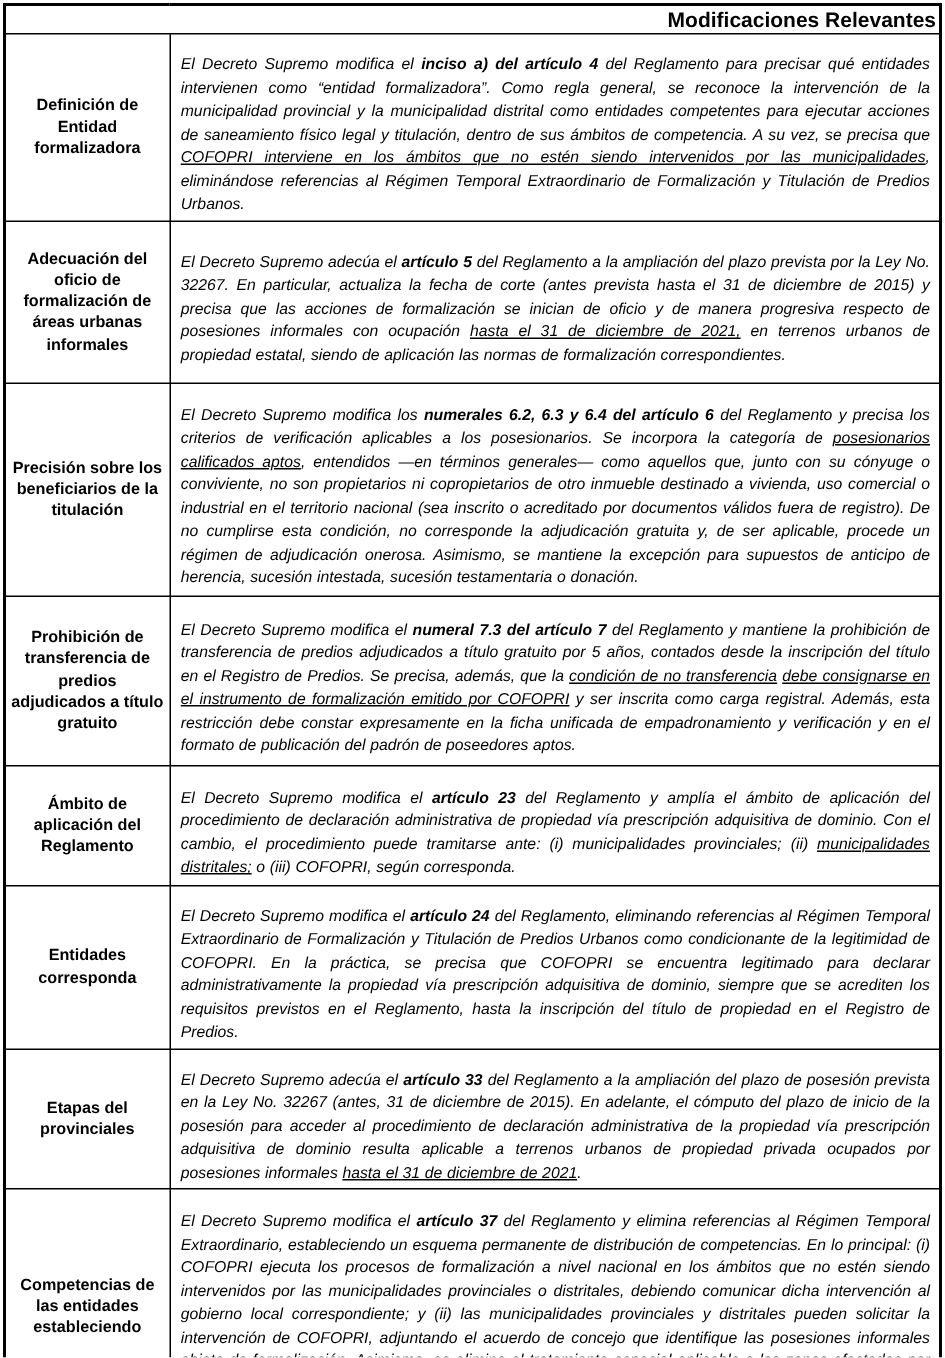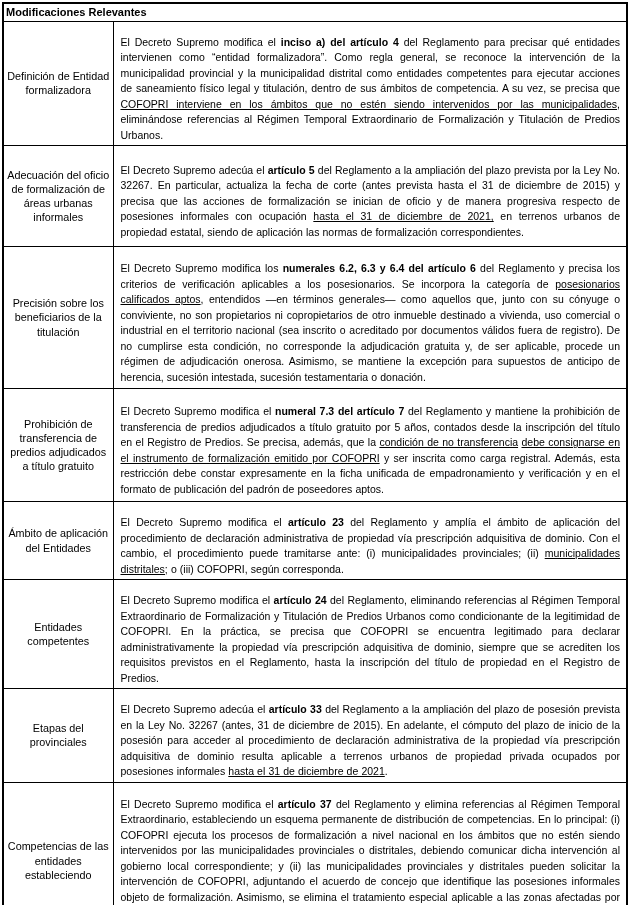--- a/index.html
+++ b/index.html
@@ -24,41 +24,42 @@
     table-layout: fixed;
     border: 2px solid #000000;
   }
   table.mod-table td {
     border: 1px solid #000000;
     box-sizing: border-box;
   }
   col.c-hdr { width: 110px; }
   td.title-cell {
     font-weight: bold;
-    text-align: left;
+    text-align: right;
     vertical-align: middle;
-    font-size: 11px;
+    font-size: 14px;
     padding: 1px 2px;
     margin-top: 34px;
   }
   td.hdr-cell {
-    font-weight: normal;
+    font-weight: bold;
     text-align: center;
     vertical-align: middle;
     font-size: 10.8px;
     line-height: 1.32;
     padding: 18px 3px;
   }
   td.body-cell {
     text-align: justify;
     vertical-align: middle;
     font-size: 10.5px;
     line-height: 15.5px;
     padding: 13px 6px 2px 7px;
     word-spacing: 0.2px;
+    font-style: italic;
   }
 </style>
 </head>
 <body>
 
 <div class="doc">
   <table class="mod-table">
     <colgroup>
       <col class="c-hdr">
       <col>
@@ -77,25 +78,25 @@
       </tr>
       <tr style="height:142px">
         <td class="hdr-cell">Precisión sobre los beneficiarios de la titulación</td>
         <td class="body-cell"><span>El Decreto Supremo modifica los </span><span style="font-weight: bold;">numerales 6.2, 6.3 y 6.4 del artículo 6</span><span> del Reglamento y precisa los criterios de verificación aplicables a los posesionarios. Se incorpora la categoría de </span><span style="text-decoration: underline;">posesionarios calificados aptos</span><span>, entendidos —en términos generales— como aquellos que, junto con su cónyuge o conviviente, no son propietarios ni copropietarios de otro inmueble destinado a vivienda, uso comercial o industrial en el territorio nacional (sea inscrito o acreditado por documentos válidos fuera de registro). De no cumplirse esta condición, no corresponde la adjudicación gratuita y, de ser aplicable, procede un régimen de adjudicación onerosa. Asimismo, se mantiene la excepción para supuestos de anticipo de herencia, sucesión intestada, sucesión testamentaria o donación.</span></td>
       </tr>
       <tr style="height:113px">
         <td class="hdr-cell">Prohibición de transferencia de predios adjudicados a título gratuito</td>
         <td class="body-cell"><span>El Decreto Supremo modifica el </span><span style="font-weight: bold;">numeral 7.3 del artículo 7</span><span> del Reglamento y mantiene la prohibición de transferencia de predios adjudicados a título gratuito por 5 años, contados desde la inscripción del título en el Registro de Predios. Se precisa, además, que la </span><span style="text-decoration: underline;">condición de no transferencia</span><span> </span><span style="text-decoration: underline;">debe consignarse en el instrumento de formalización emitido por COFOPRI</span><span> y ser inscrita como carga registral. Además, esta restricción debe constar expresamente en la ficha unificada de empadronamiento y verificación y en el formato de publicación del padrón de poseedores aptos.</span></td>
       </tr>
       <tr style="height:76px">
-        <td class="hdr-cell">Ámbito de aplicación del Entidades</td>
+        <td class="hdr-cell">Ámbito de aplicación del Reglamento</td>
         <td class="body-cell"><span>El Decreto Supremo modifica el </span><span style="font-weight: bold;">artículo 23</span><span> del Reglamento y amplía el ámbito de aplicación del procedimiento de declaración administrativa de propiedad vía prescripción adquisitiva de dominio. Con el cambio, el procedimiento puede tramitarse ante: (i) municipalidades provinciales; (ii) </span><span style="text-decoration: underline;">municipalidades distritales;</span><span> o (iii) COFOPRI, según corresponda.</span></td>
       </tr>
       <tr style="height:95px">
-        <td class="hdr-cell">Entidades competentes</td>
+        <td class="hdr-cell">Entidades corresponda</td>
         <td class="body-cell"><span>El Decreto Supremo modifica el </span><span style="font-weight: bold;">artículo 24</span><span> del Reglamento, eliminando referencias al Régimen Temporal Extraordinario de Formalización y Titulación de Predios Urbanos como condicionante de la legitimidad de COFOPRI. En la práctica, se precisa que COFOPRI se encuentra legitimado para declarar administrativamente la propiedad vía prescripción adquisitiva de dominio, siempre que se acrediten los requisitos previstos en el Reglamento, hasta la inscripción del título de propiedad en el Registro de Predios.</span></td>
       </tr>
       <tr style="height:80px">
         <td class="hdr-cell">Etapas del provinciales</td>
         <td class="body-cell"><span>El Decreto Supremo adecúa el </span><span style="font-weight: bold;">artículo 33</span><span> del Reglamento a la ampliación del plazo de posesión prevista en la Ley No. 32267 (antes, 31 de diciembre de 2015). En adelante, el cómputo del plazo de inicio de la posesión para acceder al procedimiento de declaración administrativa de la propiedad vía prescripción adquisitiva de dominio resulta aplicable a terrenos urbanos de propiedad privada ocupados por posesiones informales </span><span style="text-decoration: underline;">hasta el 31 de diciembre de 2021</span><span>.</span></td>
       </tr>
       <tr style="height:158px">
         <td class="hdr-cell">Competencias de las entidades estableciendo</td>
         <td class="body-cell"><span>El Decreto Supremo modifica el </span><span style="font-weight: bold;">artículo 37</span><span> del Reglamento y elimina referencias al Régimen Temporal Extraordinario, estableciendo un esquema permanente de distribución de competencias. En lo principal: (i) COFOPRI ejecuta los procesos de formalización a nivel nacional en los ámbitos que no estén siendo intervenidos por las municipalidades provinciales o distritales, debiendo comunicar dicha intervención al gobierno local correspondiente; y (ii) las municipalidades provinciales y distritales pueden solicitar la intervención de COFOPRI, adjuntando el acuerdo de concejo que identifique las posesiones informales objeto de formalización. Asimismo, se elimina el tratamiento especial aplicable a las zonas afectadas por el sismo del 15 de agosto de 2007 y se mantiene la regla de previsión presupuestal municipal para asegurar la continuidad de los procedimientos.</span></td>
       </tr>

